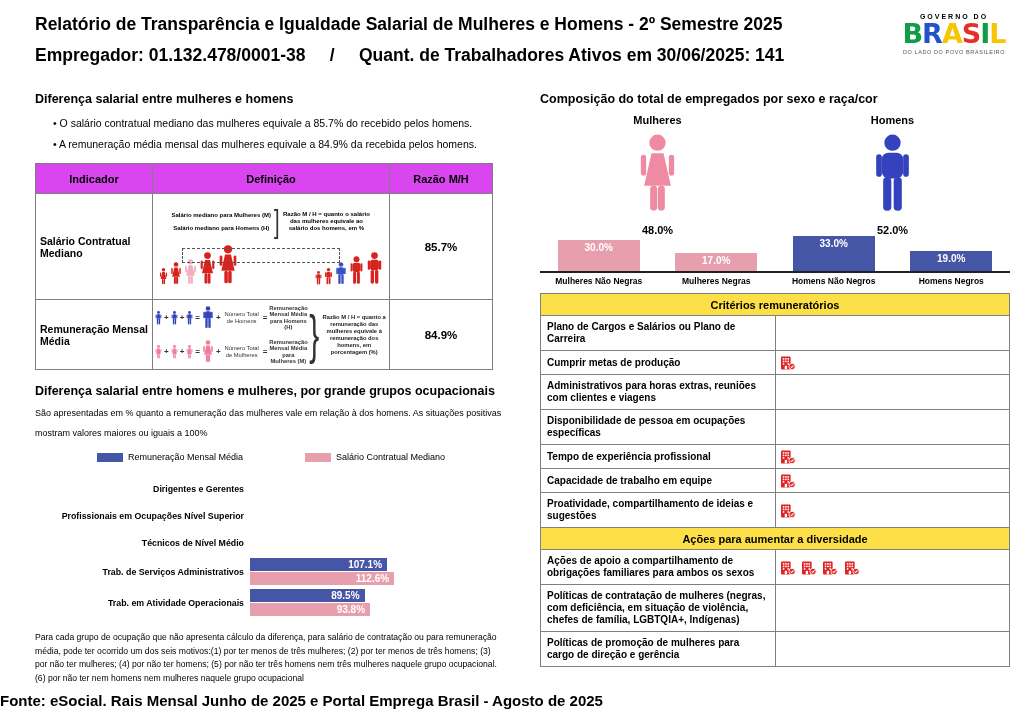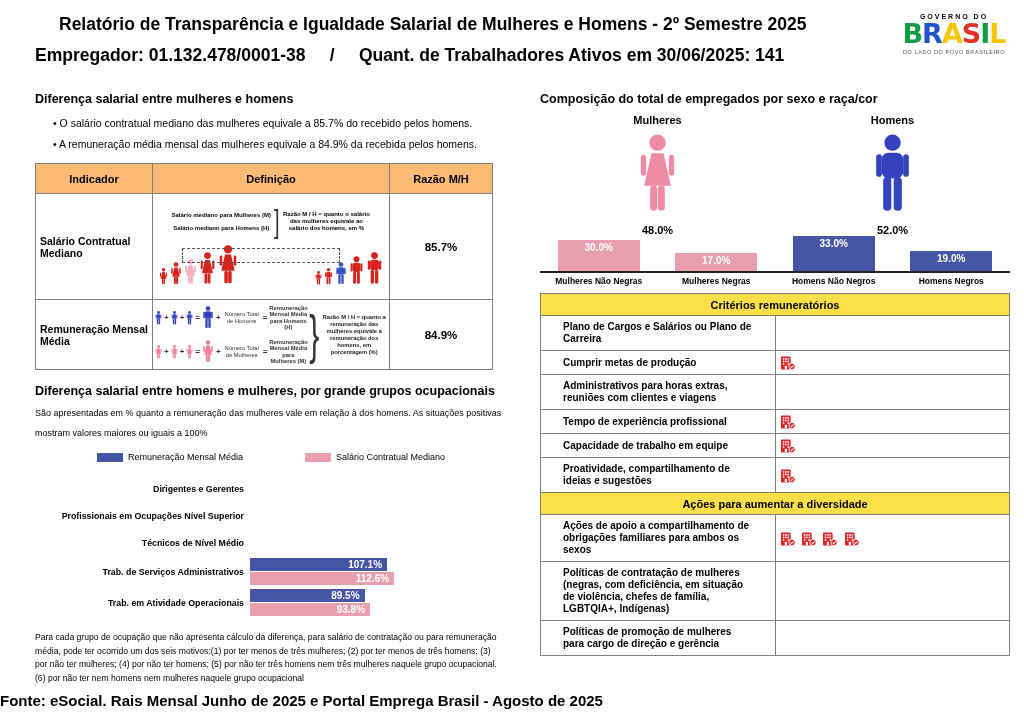--- a/index.html
+++ b/index.html
@@ -1,21 +1,21 @@
 <!DOCTYPE html>
 <html><head>
 <meta charset="utf-8">
 <style>
   * { margin:0; padding:0; box-sizing:border-box; }
   html,body { background:#fff; }
   .page { position:relative; width:1024px; height:724px; background:#fff; overflow:hidden;
           font-family:"Liberation Sans", sans-serif; color:#000; }
 
   
-  .hdr-title1 { position:absolute; left:35px; top:14px; font-size:17.5px; font-weight:bold;margin-left:24px; }
+  .hdr-title1 { position:absolute; left:35px; top:14px; font-size:17.5px; font-weight:bold; }
   .hdr-title2 { position:absolute; left:35px; top:45px; font-size:17.5px; font-weight:bold; }
   .ministry { position:absolute; left:760px; top:30px; width:122px; text-align:right;
               font-size:7.5px; letter-spacing:1px; line-height:11px; }
   .ministry .m1 { color:#6d6d6d; font-weight:normal; }
   .ministry .m2, .ministry .m3 { font-weight:bold; color:#222; }
   .govlogo { position:absolute; left:895px; top:13px; width:118px; text-align:center; }
   .govlogo .g-top { font-size:7px; font-weight:bold; letter-spacing:2px; }
   .govlogo .g-brand { font-size:27px; font-weight:bold; letter-spacing:-1px; line-height:28px;
                       font-family:"DejaVu Sans", sans-serif; }
   .govlogo .g-tag { font-size:5.5px; letter-spacing:0.6px; color:#555; margin-top:1px; }
@@ -26,21 +26,21 @@
   .sec-title { font-size:12.5px; font-weight:bold; }
 
   
   .bullets { margin:7px 0 0 18px; }
   .bullets .b-item { font-size:10.5px; line-height:21px; }
   .bullets .b-item::before { content:"• "; }
 
   
   table.ind { border-collapse:collapse; width:457px; margin-top:8px; table-layout:fixed; }
   table.ind th, table.ind td { border:1px solid #7f7f7f; }
-  table.ind th { background:#fdba74; font-size:11px; font-weight:bold; height:30px; text-align:center; }
+  table.ind th { background:#d946ef; font-size:11px; font-weight:bold; height:30px; text-align:center; }
   .col-ind { width:117px; } .col-def { width:237px; } .col-ratio { width:103px; }
   td.ind-name { font-size:10.5px; font-weight:bold; padding:4px 4px; vertical-align:middle; }
   td.ratio { font-size:11.5px; font-weight:bold; text-align:center; vertical-align:middle; }
   tr.r1 { height:106px; } tr.r2 { height:70px; }
 
   svg.person { fill:currentColor; display:block; }
 
   
   .d1 { padding:4px 2px 2px 2px; }
   .d1-top { display:flex; align-items:center; justify-content:center; gap:3px; }
@@ -102,21 +102,21 @@
   .race-slot { width:25%; display:flex; justify-content:center; }
   .rbar { width:82px; color:#fff; font-size:10px; font-weight:bold; text-align:center; line-height:15px; }
   .race-labels { display:flex; margin-top:3px; }
   .race-labels .rlabel { width:25%; text-align:center; font-size:8.5px; font-weight:bold; }
 
   
   .crit-title { margin-top:26px; }
   table.crit { border-collapse:collapse; width:470px; margin-top:7px; table-layout:fixed; }
   table.crit th, table.crit td { border:1px solid #7f7f7f; }
   table.crit th { background:#fde047; font-size:11px; font-weight:bold; height:22px; text-align:center; }
-  td.clabel { width:316px; font-size:10px; font-weight:bold; padding:5px 22px; line-height:12px; }
+  td.clabel { width:316px; font-size:10px; font-weight:bold; padding:5px 6px; line-height:12px; }
   td.cicons { width:154px; padding:2px 4px; vertical-align:middle; }
   td.cicons svg { margin-right:1px; vertical-align:middle; }
   tr.crow { height:24px; }
 
   .source { position:absolute; left:0; top:692px; width:840px; text-align:left;
             font-size:15px; font-weight:bold; }
 </style>
 </head>
 <body>
 
@@ -412,20 +412,24 @@
     <circle cx="13.6" cy="12" r="3.6" fill="#e02222" stroke="#fff" stroke-width="1"></circle>
     <path d="M12 12 l1.2 1.2 l2.2 -2.5" stroke="#fff" stroke-width="1.2" fill="none"></path>
   </svg>
 </td>
       </tr>
       <tr class="crow">
         <td class="clabel">Administrativos para horas extras, reuniões com clientes e viagens</td>
         <td class="cicons"></td>
       </tr>
       <tr class="crow">
+        <td class="clabel">Disponibilidade de pessoa em ocupações específicas</td>
+        <td class="cicons"></td>
+      </tr>
+      <tr class="crow">
         <td class="clabel">Tempo de experiência profissional</td>
         <td class="cicons">
   <svg viewBox="0 0 18 16" width="16" height="14">
     <rect x="1" y="0.5" width="11" height="15" rx="1.2" fill="#e02222"></rect>
     <g fill="#fff">
       <rect x="3" y="2.4" width="1.8" height="1.8"></rect>
                   <rect x="5.7" y="2.4" width="1.8" height="1.8"></rect>
                   <rect x="8.4" y="2.4" width="1.8" height="1.8"></rect>
       <rect x="3" y="5.3" width="1.8" height="1.8"></rect>
                   <rect x="5.7" y="5.3" width="1.8" height="1.8"></rect>

